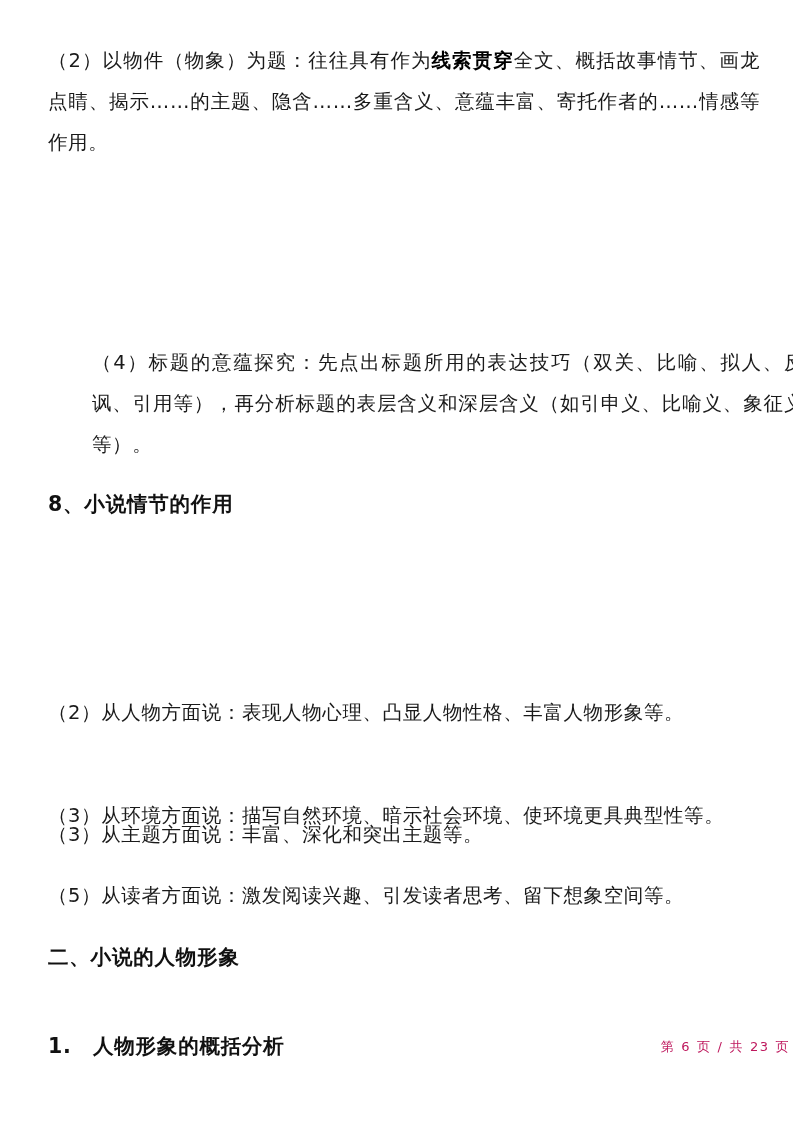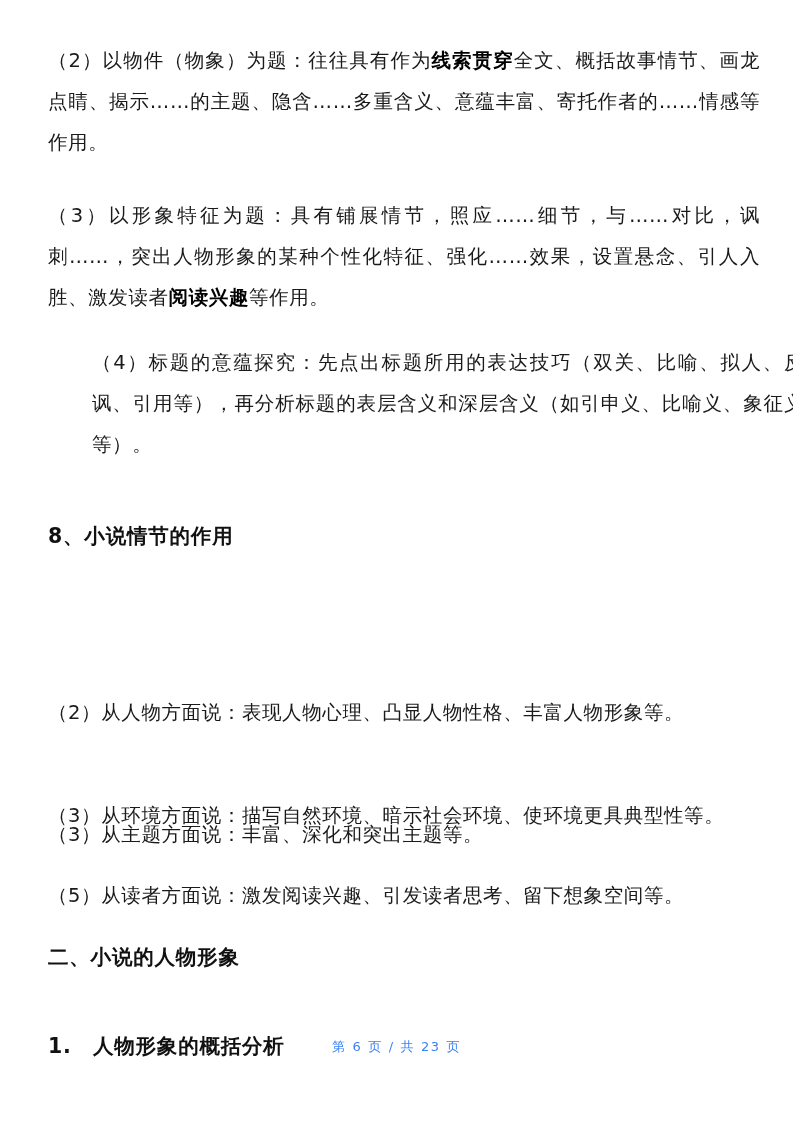--- a/index.html
+++ b/index.html
@@ -48,39 +48,38 @@
     font-weight: bold;
   }
   .heading.strong {
     font-weight: 600;
   }
   .footer {
     position: absolute;
     left: 0;
     width: 793px;
     top: 1038px;
-    text-align: center;
+    text-align: right;
     font-size: 13px;
     letter-spacing: 1.5px;
-    color: #3b82f6;
+    color: #be185d;
   }
   .footer span { margin: 0 3px; }
 </style>
 </head>
 <body>
 
 <div class="page">
 
   <p class="para" style="top:40px;"><span>（2）以物件（物象）为题：往往具有作为</span><b>线索贯穿</b><span>全文、概括故事情节、画龙点睛、揭示……的主题、隐含……多重含义、意蕴丰富、寄托作者的……情感等作用。</span></p>
 
-  <p class="para" style="top:195px;"><span>（3）以形象特征为题：具有铺展情节，照应……细节，与……对比，讽刺……，突出人物形象的某种个性化特征、强化……效果，设置悬念、引人入胜、激发读者</span><b>阅读兴趣</b><span>等作用。</span></p>
 
   <p class="para" style="top:342px;margin-left:44px;">（4）标题的意蕴探究：先点出标题所用的表达技巧（双关、比喻、拟人、反讽、引用等），再分析标题的表层含义和深层含义（如引申义、比喻义、象征义等）。</p>
 
-  <h2 class="heading strong" style="top:489px;margin-top:32px;">8、小说情节的作用</h2>
+  <h2 class="heading strong" style="top:489px;">8、小说情节的作用</h2>
 
 
   <p class="para" style="top:692px;">（2）从人物方面说：表现人物心理、凸显人物性格、丰富人物形象等。</p>
 
   <p class="para" style="top:795px;">（3）从环境方面说：描写自然环境、暗示社会环境、使环境更具典型性等。</p>
 
   <p class="para" style="top:814px;">（3）从主题方面说：丰富、深化和突出主题等。</p>
 
   <p class="para" style="top:875px;">（5）从读者方面说：激发阅读兴趣、引发读者思考、留下想象空间等。</p>
 

